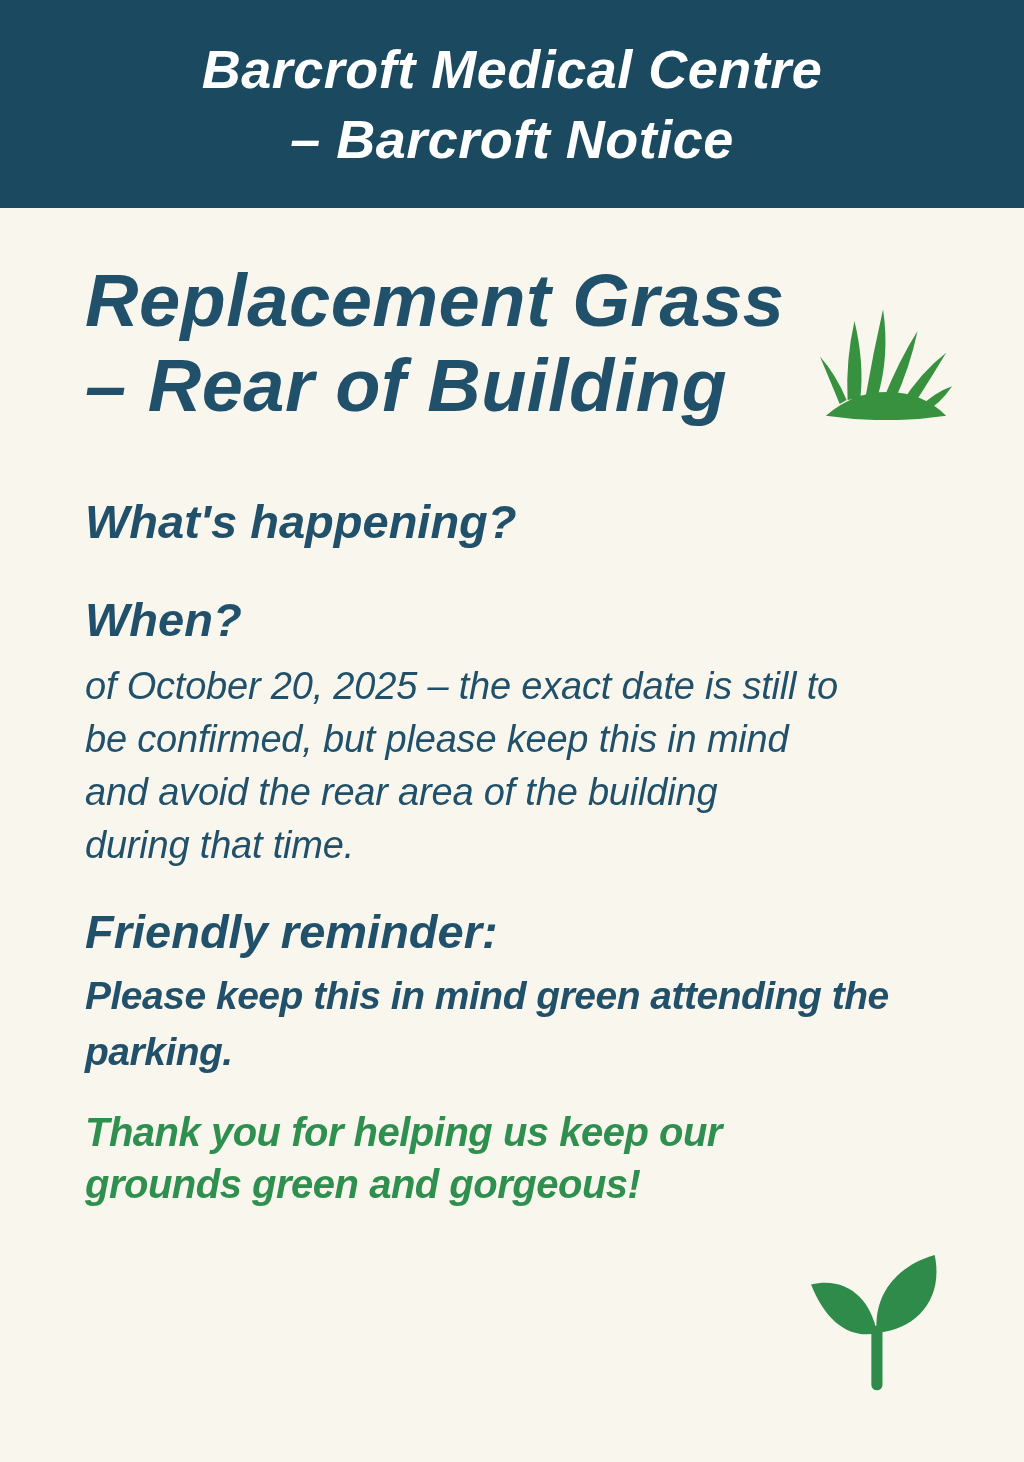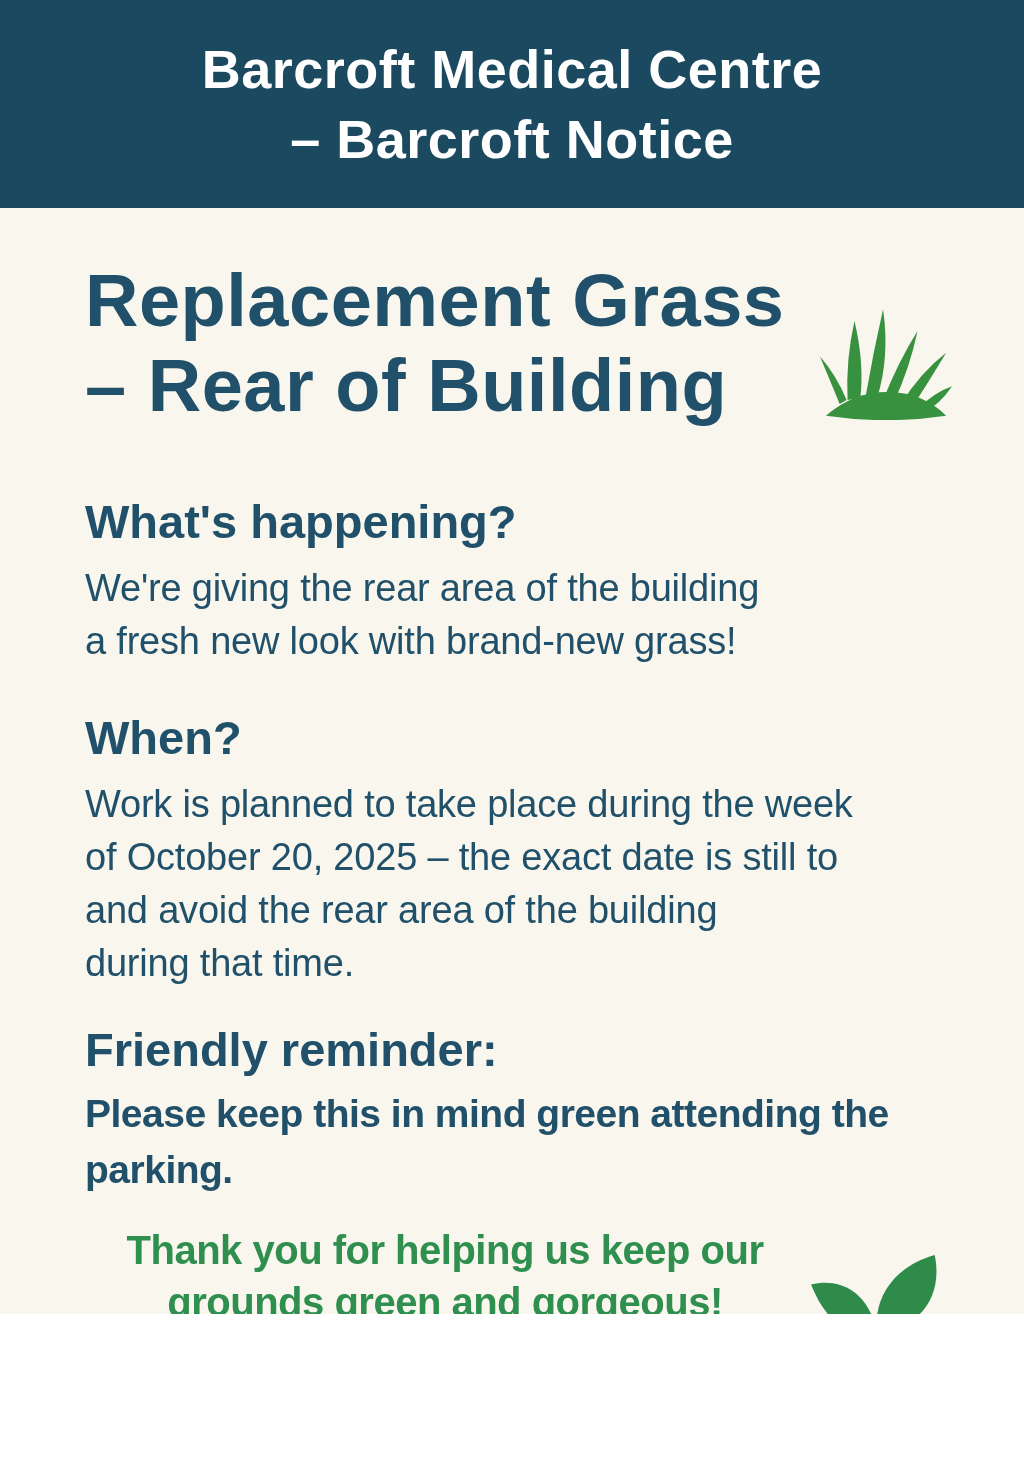--- a/index.html
+++ b/index.html
@@ -3,24 +3,25 @@
 <meta charset="utf-8">
 <style>
   * { margin: 0; padding: 0; box-sizing: border-box; }
   html, body { width: 1024px; }
   body {
     font-family: "Liberation Sans", "DejaVu Sans", sans-serif;
   }
   .poster {
     position: relative;
     width: 1024px;
-    height: 1314px;
+    height: 1462px;
     background: var(--page_bg, #F9F6EE);
     color: var(--ink, #20506A);
     overflow: hidden;
+    font-style: italic;
   }
   .band {
     height: 208px;
     background: var(--header_bg, #1B4A60);
     color: var(--header_text, #FFFFFF);
     display: flex;
     flex-direction: column;
     justify-content: center;
     align-items: center;
     text-align: center;
@@ -58,21 +59,21 @@
   p.reminder-text {
     margin-top: 8px;
     font-size: 39px;
     line-height: 56px;
     font-weight: 700;
     letter-spacing: -0.5px;
   }
   .thanks {
     margin-top: 26px;
     width: 720px;
-    text-align: center;
+    text-align: left;
     color: var(--green_text, #2E8F4E);
     font-weight: 700;
     font-size: 40px;
     line-height: 52px;
     letter-spacing: -0.5px;
   }
   .grass-icon {
     position: absolute;
     left: 818px; top: 306px;
     width: 138px; height: 114px;
@@ -98,31 +99,27 @@
 
   <main class="content">
 
     <h1 class="title">
       <span class="tline">Replacement Grass</span>
       <span class="tline">– Rear of Building</span>
     </h1>
 
     <section class="sec-happening">
       <h2>What's happening?</h2>
-      <p class="body">
-        <span class="line">We're giving the rear area of the building</span>
-        <span class="line">a fresh new look with brand-new grass!</span>
-      </p>
     </section>
 
     <section class="sec-when">
       <h2>When?</h2>
       <p class="body">
-        <span class="line">Work is planned to take place during the week</span>
         <span class="line">of October 20, 2025 – the exact date is still to</span>
+        <span class="line">be confirmed, but please keep this in mind</span>
         <span class="line">and avoid the rear area of the building</span>
         <span class="line">during that time.</span>
       </p>
     </section>
 
     <section class="sec-reminder">
       <h2>Friendly reminder:</h2>
       <p class="reminder-text">
         <span class="line">Please keep this in mind green attending the</span>
         <span class="line">parking.</span>

